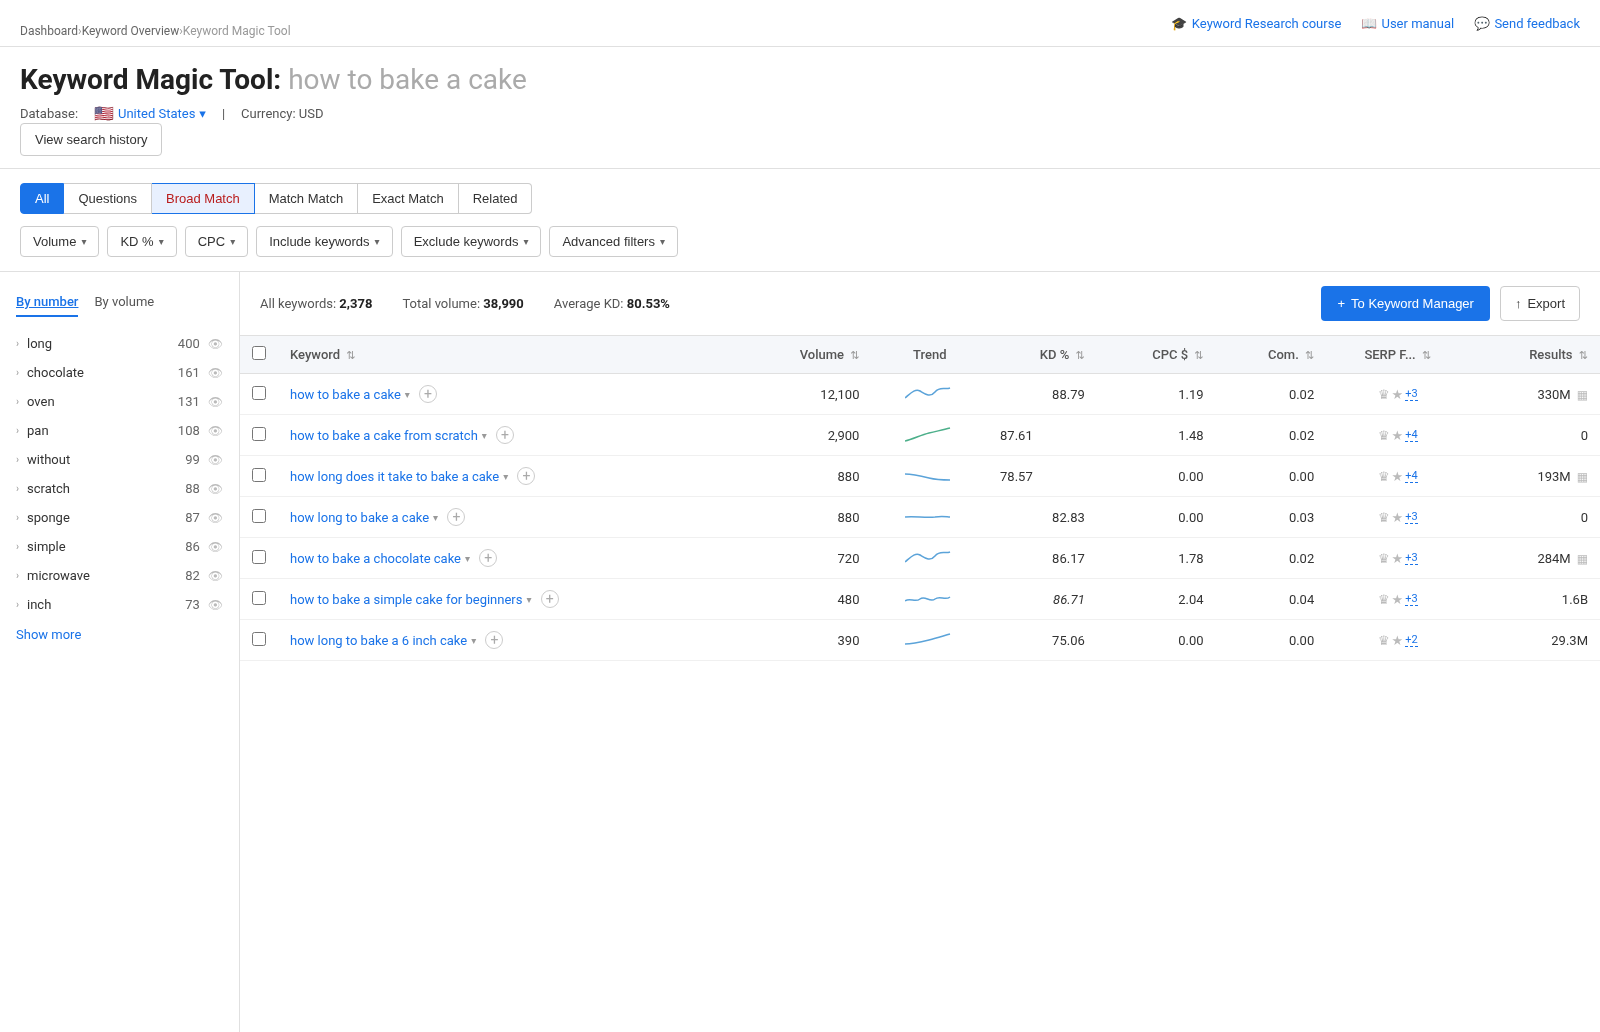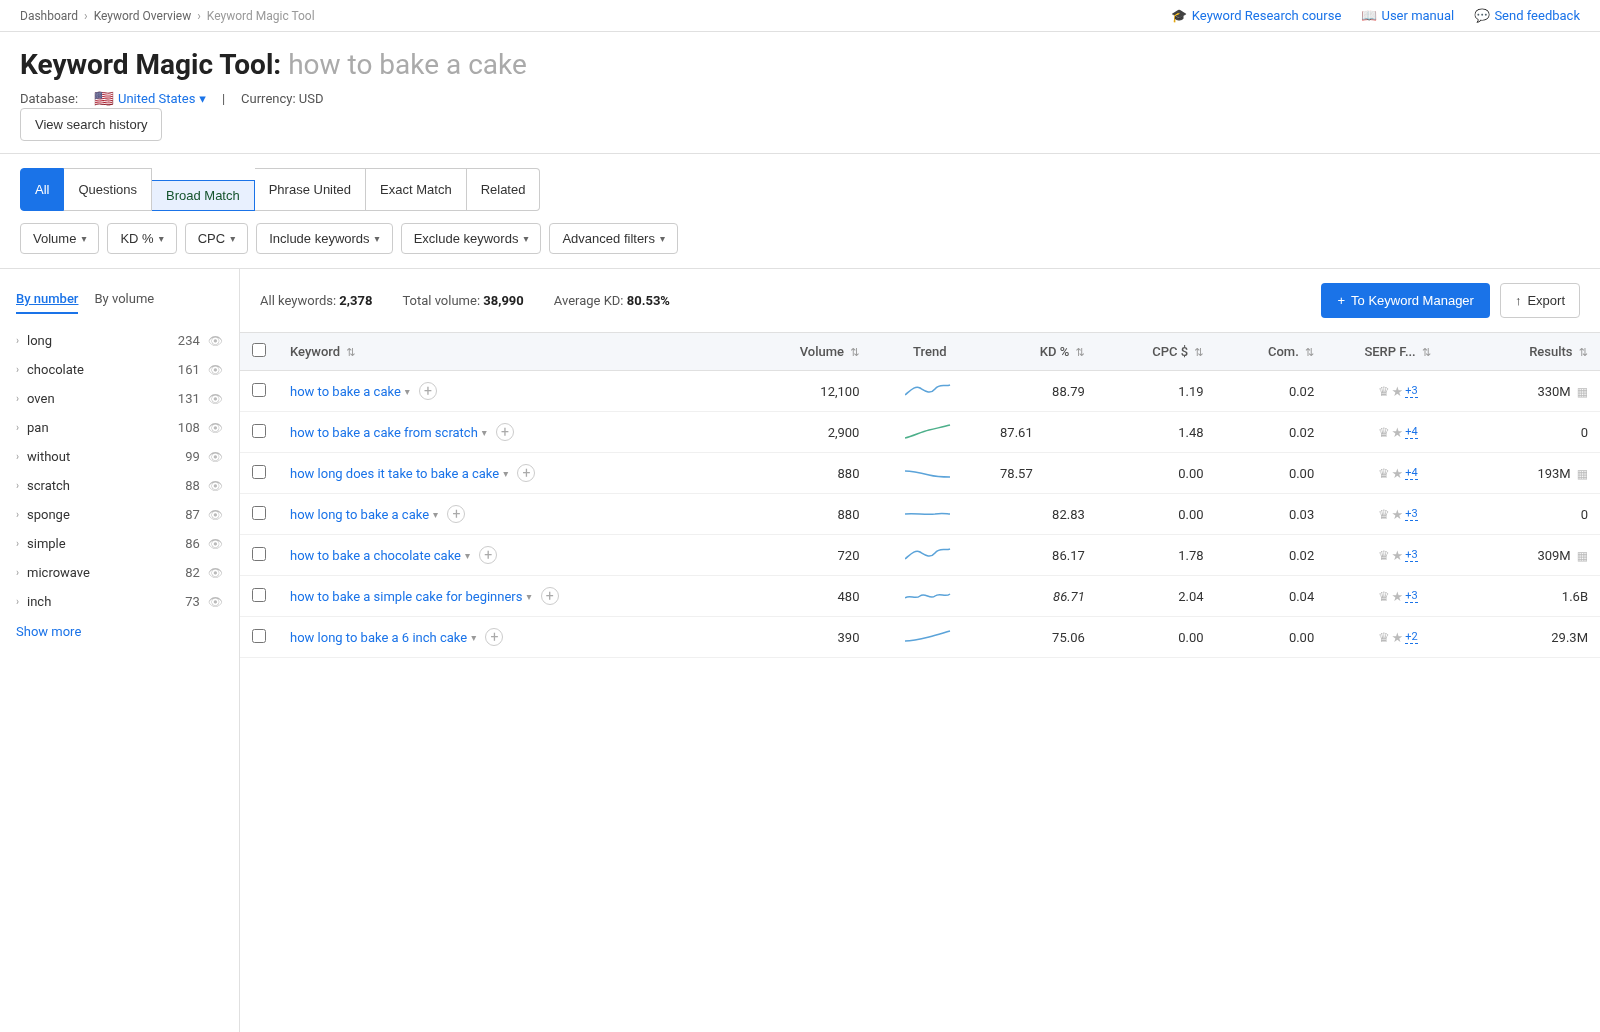--- a/index.html
+++ b/index.html
@@ -1,20 +1,20 @@
 <!DOCTYPE html>
 <html><head>
   <meta charset="utf-8">
   <style>
     * { box-sizing: border-box; margin: 0; padding: 0; }
     body { font-family: -apple-system, BlinkMacSystemFont, 'Segoe UI', Roboto, Arial, sans-serif; font-size: 13px; color: #333; background: #fff; }
 
     
     .top-bar { display: flex; align-items: center; justify-content: space-between; padding: 8px 20px; border-bottom: 1px solid #e0e0e0; }
-    .breadcrumb { display: flex; align-items: center; gap: 6px; font-size: 12px; color: #666; }
+    .breadcrumb { display: flex; align-items: center; font-size: 12px; color: #666; margin-top: 16px; }
     .breadcrumb a { color: #666; text-decoration: none; }
     .breadcrumb span { color: #999; }
     .top-links { display: flex; align-items: center; gap: 20px; font-size: 13px; }
     .top-links a { color: #1a73e8; text-decoration: none; display: flex; align-items: center; gap: 4px; }
 
     
     .header { padding: 16px 20px 12px; border-bottom: 1px solid #e0e0e0; display: flex; align-items: flex-start; justify-content: space-between; flex-direction: column; }
     .header-left {}
     .page-title { font-size: 28px; font-weight: 700; color: #222; }
     .page-title .query { color: #aaa; font-weight: 400; }
@@ -23,21 +23,21 @@
     .view-history-btn { border: 1px solid #ccc; background: #fff; padding: 8px 14px; border-radius: 4px; font-size: 13px; cursor: pointer; color: #333; white-space: nowrap; }
 
     
     .filters-bar { padding: 14px 20px; border-bottom: 1px solid #e0e0e0; }
     .match-tabs { display: flex; gap: 0; margin-bottom: 12px; }
     .match-tab { padding: 7px 14px; border: 1px solid #ccc; background: #fff; font-size: 13px; cursor: pointer; color: #333; }
     .match-tab:first-child { border-radius: 4px 0 0 4px; }
     .match-tab:last-child { border-radius: 0 4px 4px 0; }
     .match-tab + .match-tab { border-left: none; }
     .match-tab.active { background: #1a73e8; color: #fff; border-color: #1a73e8; }
-    .match-tab.active-outline { background: #e8f0fe; color: #14532d; border-color: #1a73e8; margin-top: 12px; }
+    .match-tab.active-outline { background: #e8f0fe; color: #b91c1c; border-color: #1a73e8; }
     .filter-dropdowns { display: flex; gap: 8px; flex-wrap: wrap; }
     .filter-btn { display: flex; align-items: center; gap: 5px; padding: 7px 12px; border: 1px solid #ccc; border-radius: 4px; background: #fff; font-size: 13px; cursor: pointer; color: #333; }
     .chevron { font-size: 10px; color: #666; }
 
     
     .content { display: flex; height: calc(100vh - 220px); overflow: hidden; }
 
     
     .sidebar { width: 240px; border-right: 1px solid #e0e0e0; flex-shrink: 0; overflow-y: auto; padding: 16px 0; }
     .sidebar-tabs { display: flex; margin-bottom: 12px; padding: 0 16px; }
@@ -135,21 +135,21 @@
     </div>
   </div>
   <button class="view-history-btn">View search history</button>
 </div>
 
 <div class="filters-bar">
   <div class="match-tabs">
     <button class="match-tab active">All</button>
     <button class="match-tab">Questions</button>
     <button class="match-tab active-outline">Broad Match</button>
-    <button class="match-tab">Phrase United</button>
+    <button class="match-tab">Match Match</button>
     <button class="match-tab">Exact Match</button>
     <button class="match-tab">Related</button>
   </div>
   <div class="filter-dropdowns">
     <button class="filter-btn">
       <span>Volume</span>
       <span class="chevron">▾</span>
     </button>
     <button class="filter-btn">
       <span>KD %</span>
@@ -178,21 +178,21 @@
 
   <div class="sidebar">
     <div class="sidebar-tabs">
       <div class="sidebar-tab active">By number</div>
       <div class="sidebar-tab">By volume</div>
     </div>
     <div id="sidebar-items">
         <div class="sidebar-item">
     <span class="expand-icon">›</span>
     <span class="label">long</span>
-    <span class="count">234</span>
+    <span class="count">400</span>
     <span class="eye-icon">👁</span>
   </div>
         <div class="sidebar-item">
     <span class="expand-icon">›</span>
     <span class="label">chocolate</span>
     <span class="count">161</span>
     <span class="eye-icon">👁</span>
   </div>
         <div class="sidebar-item">
     <span class="expand-icon">›</span>
@@ -467,21 +467,21 @@
     <td style="text-align:right;">0.02</td>
     <td style="text-align:center;">
       <span class="serp-icons">
         <span class="icon-crown">♛</span>
         <span class="icon-star">★</span>
         <span class="serp-more">+3</span>
       </span>
     </td>
     <td>
       <div class="results-cell">
-        <span>309M</span>
+        <span>284M</span>
         <span class="table-icon">▦</span>
       </div>
     </td>
   </tr>
           <tr>
     <td>
       <input type="checkbox" style="">
     </td>
     <td>
       <a href="#" class="kw-link">how to bake a simple cake for beginners

